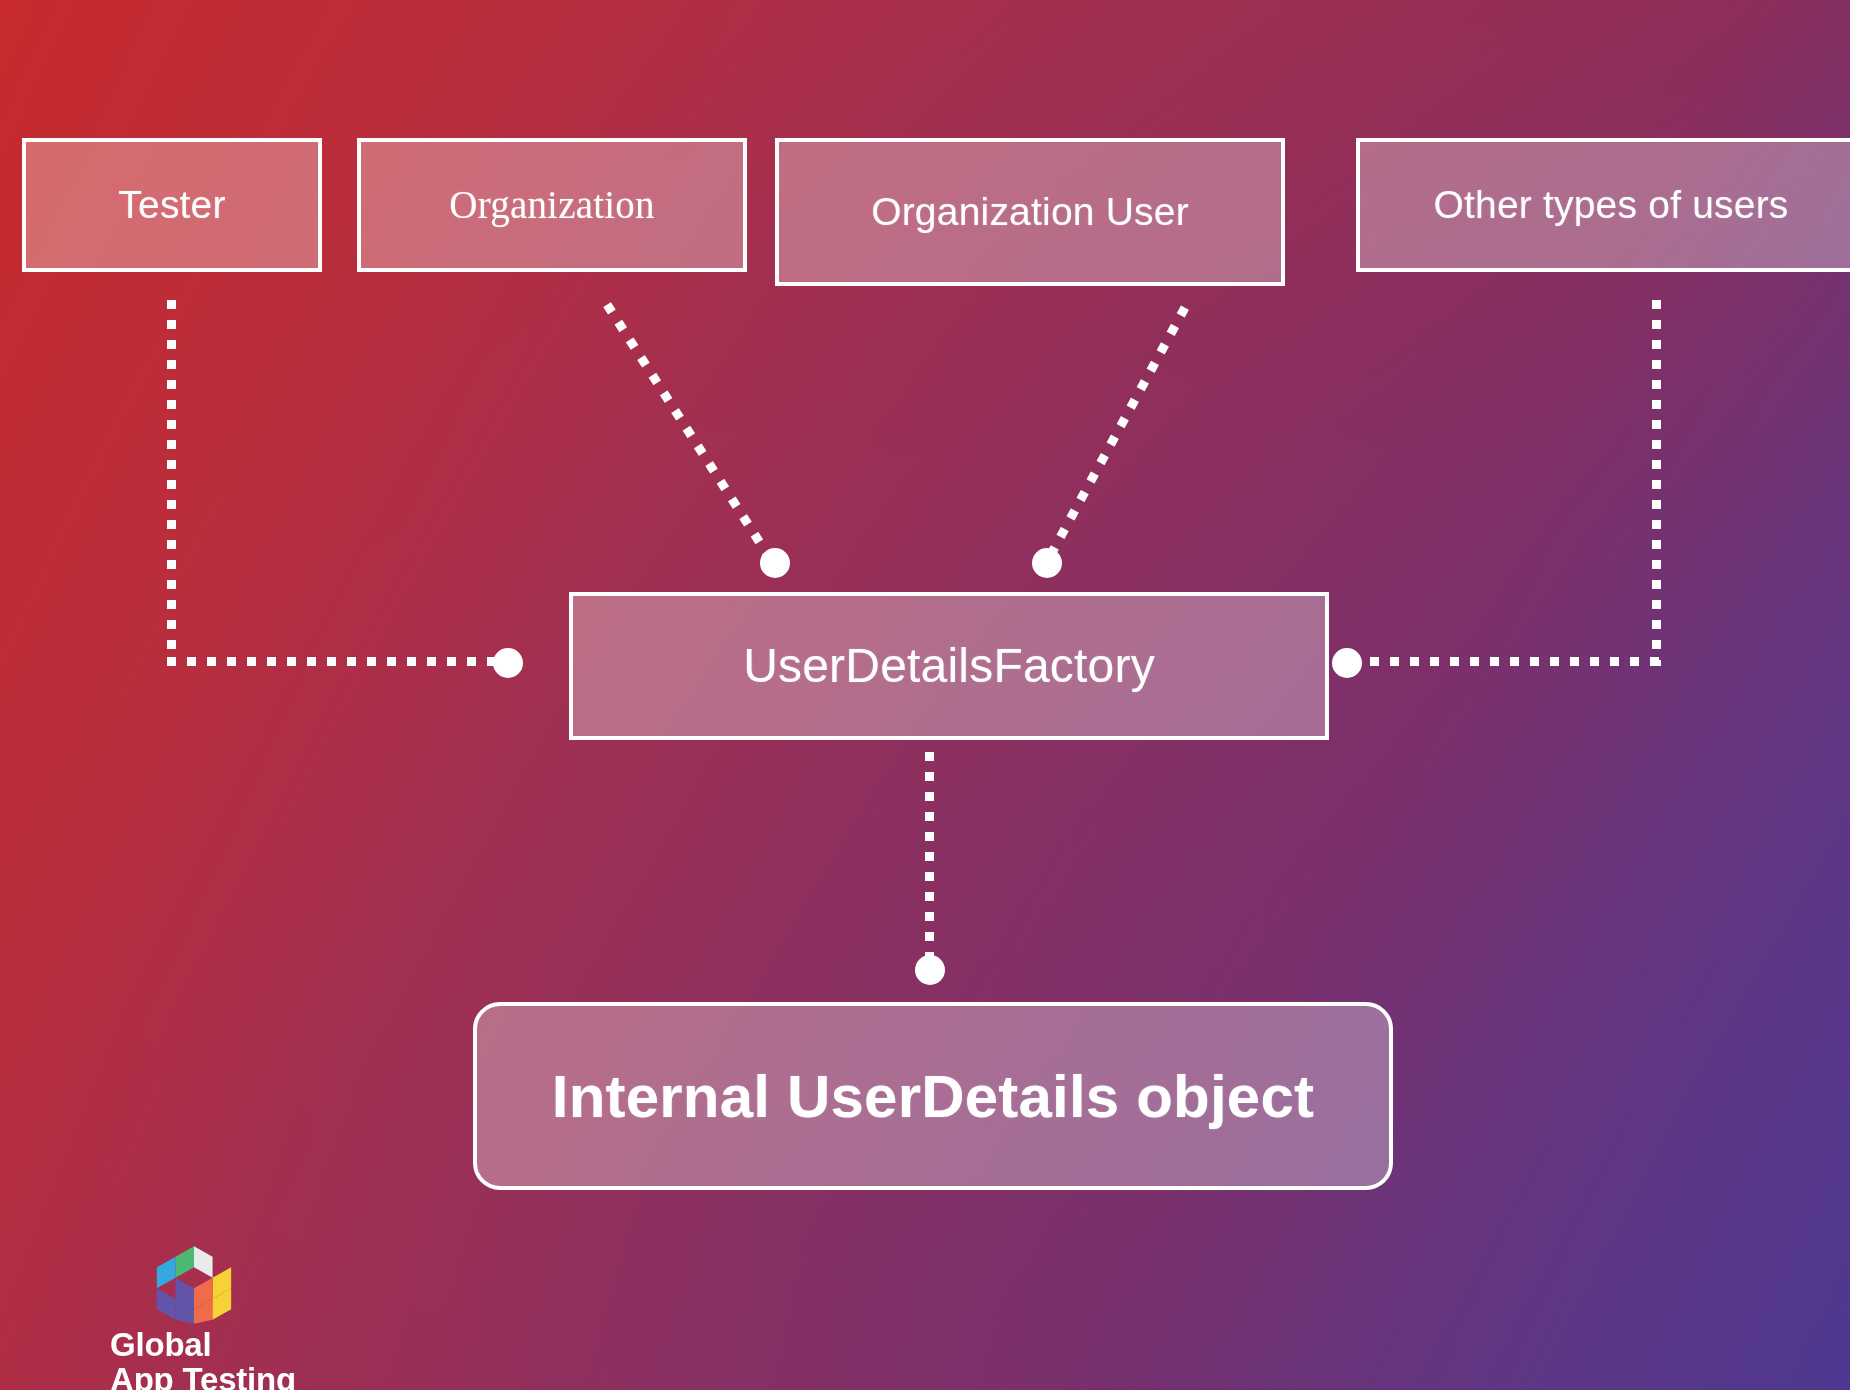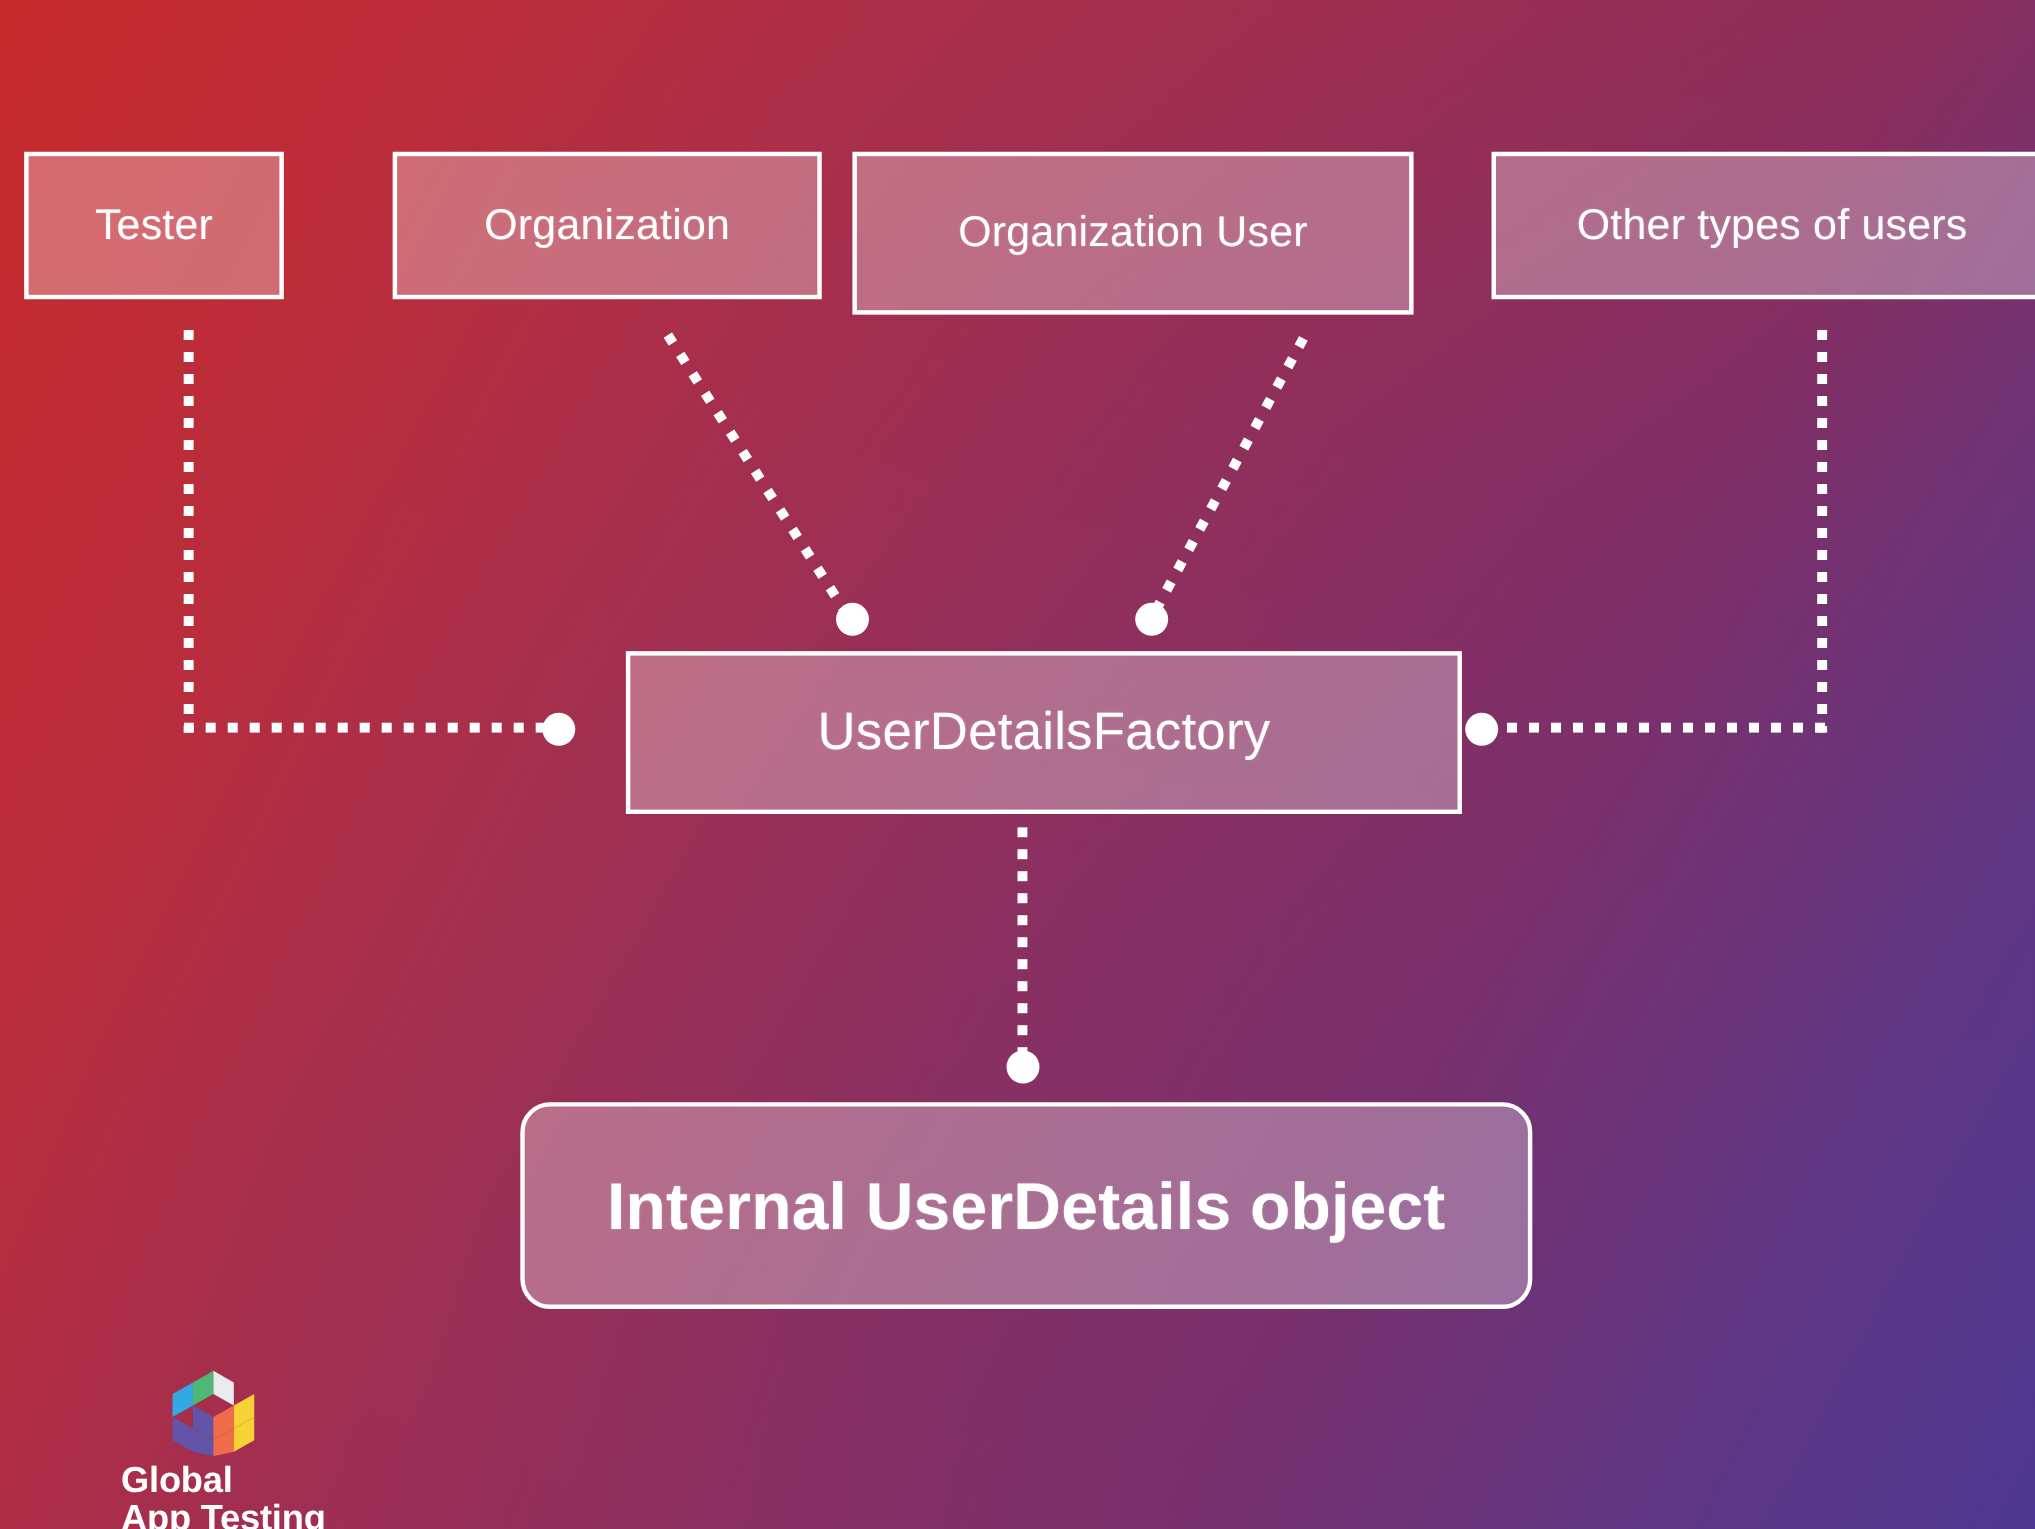--- a/index.html
+++ b/index.html
@@ -110,25 +110,25 @@
     font-size: 33px;
     line-height: 1.07;
     letter-spacing: -0.2px;
   }
 </style>
 </head>
 <body>
 
 <div id="stage">
 
-  <div class="node top" style="left:22px; top:138px; width:236px; height:134px;">
+  <div class="node top" style="left:22px; top:138px; width:300px; height:134px;">
     <span>Tester</span>
   </div>
 
-  <div class="node top" style="left:357px; top:138px; width:390px; height:134px;">
+  <div class="node top" style="left:357px; top:138px; width:390px; height:134px;font-family:Liberation Serif, serif;">
     <span>Organization</span>
   </div>
 
   <div class="node top" style="left:775px; top:138px; width:510px; height:148px;">
     <span>Organization User</span>
   </div>
 
   <div class="node top" style="left:1320px; top:138px; width:510px; height:134px;margin-left:36px;">
     <span>Other types of users</span>
   </div>

